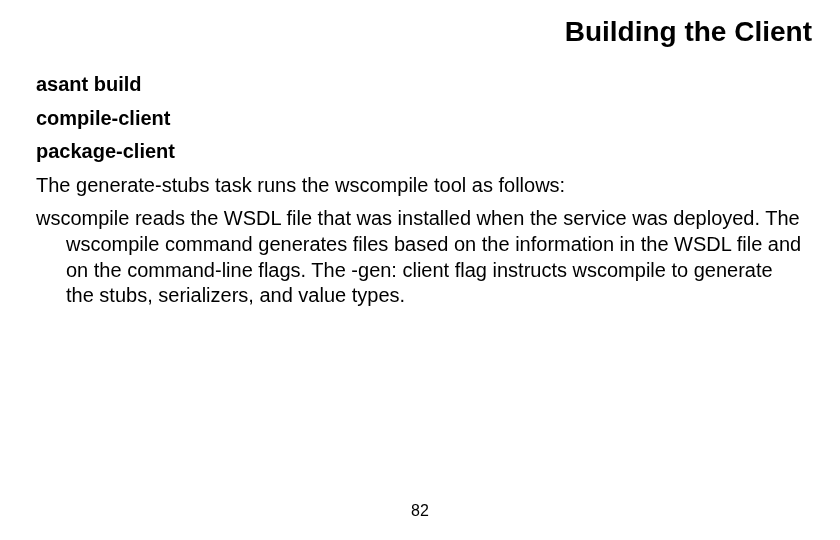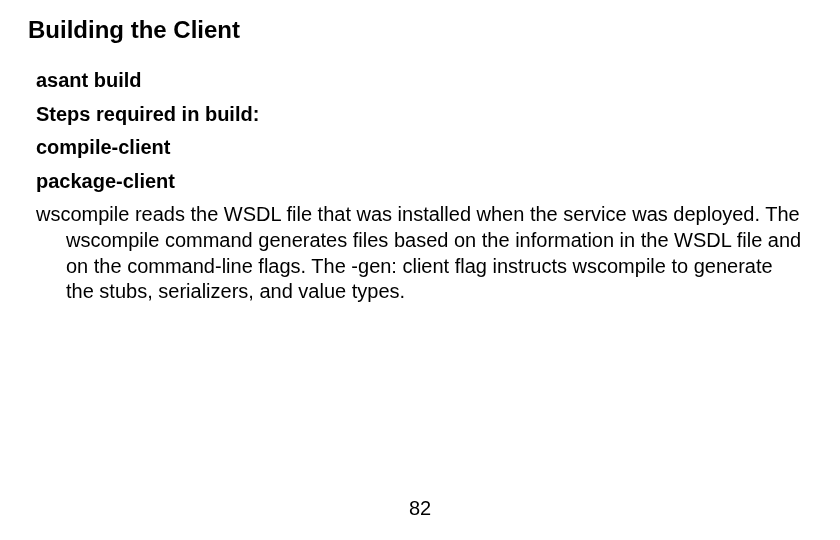--- a/index.html
+++ b/index.html
@@ -13,23 +13,23 @@
     overflow: hidden;
   }
   .page {
     position: relative;
     width: 840px;
     height: 540px;
     box-sizing: border-box;
     padding: 16px 28px 0 28px;
   }
   .title {
-    font-size: 24px;
+    font-size: 28px;
     font-weight: bold;
-    text-align: left;
+    text-align: right;
     margin: 0 0 24px 0;
   }
   .body {
     font-size: 20px;
     line-height: 1.28;
   }
   .para {
     margin: 8px;
     padding-left: 30px;
     text-indent: -30px;
@@ -37,33 +37,33 @@
   }
   .bold {
     font-weight: bold;
   }
   .pagenum {
     position: absolute;
     left: 0;
     right: 0;
     bottom: 20px;
     text-align: center;
-    font-size: 20px;
+    font-size: 16px;
     pointer-events: none;
   }
 </style>
 </head>
 <body>
 
 <div class="page">
 
   <h1 class="title">Building the Client</h1>
 
   <div class="body">
     <p class="para bold">asant build</p>
-    <p class="para bold">Steps required in build:</p>
     <p class="para bold">compile-client</p>
     <p class="para bold">package-client</p>
+    <p class="para">The generate-stubs task runs the wscompile tool as follows:</p>
     <p class="para">wscompile reads the WSDL file that was installed when the service was deployed. The wscompile command generates files based on the information in the WSDL file and on the command-line flags. The -gen: client flag instructs wscompile to generate the stubs, serializers, and value types.</p>
   </div>
 
   <div class="pagenum">82</div>
 </div>
 
 </body></html>

